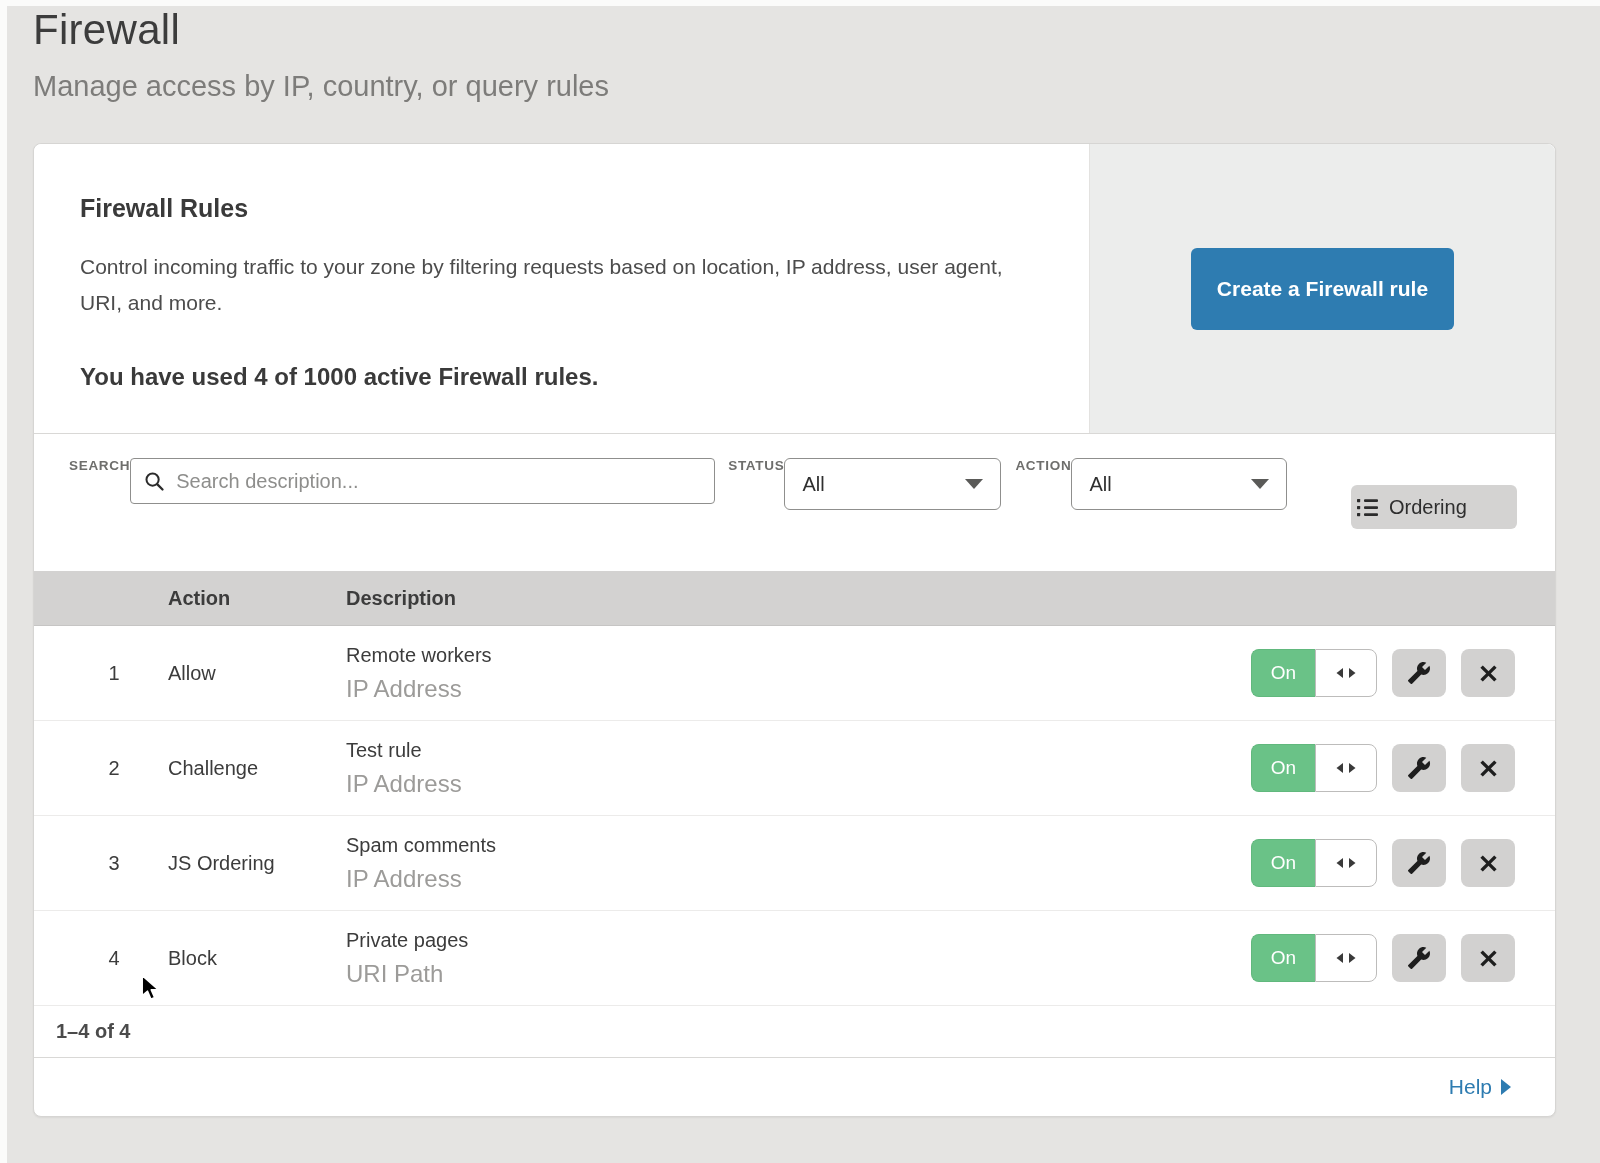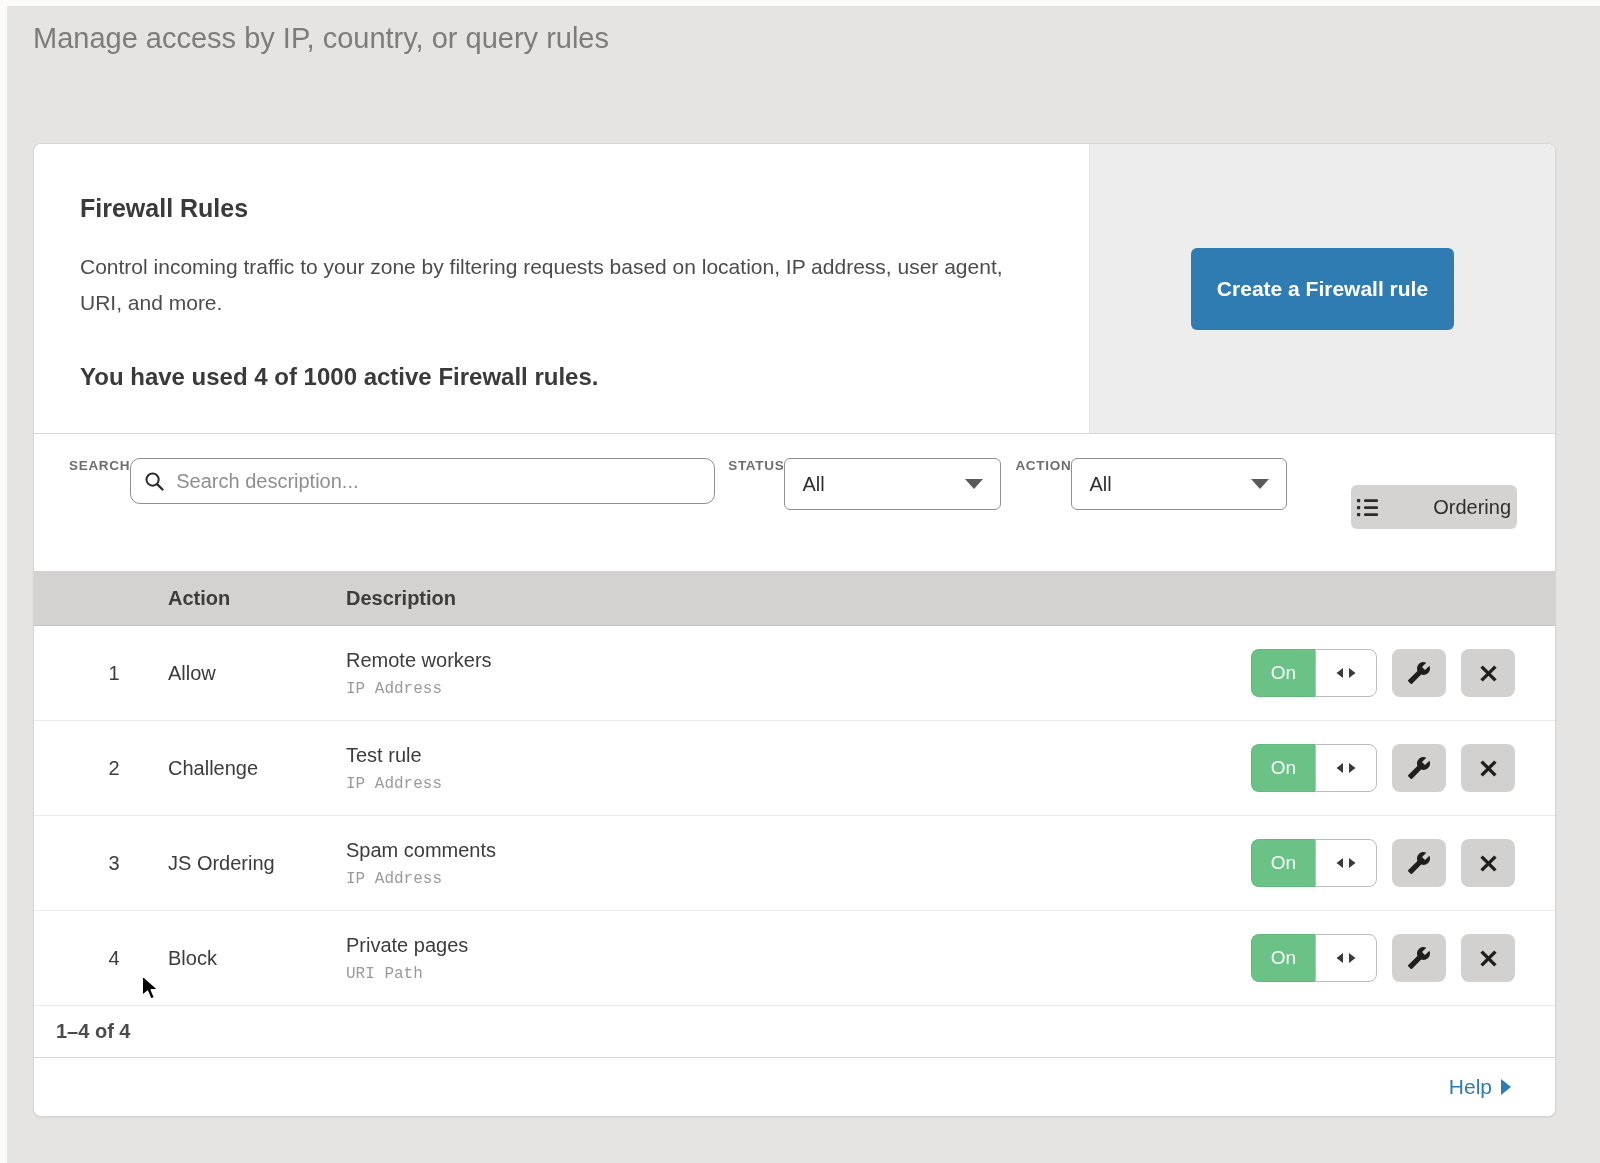--- a/index.html
+++ b/index.html
@@ -51,21 +51,21 @@
   }
   
   .filters { height: 137px; padding: 24px 38px 0 22px; display: flex; align-items: flex-start; }
   .fgroup { display: flex; }
   .flabel {
     font-size: 13.5px; font-weight: 700; letter-spacing: .7px; color: #6e6e6c;
     margin-bottom: 10px; text-transform: uppercase;
   }
   .search-box {
     width: 585px; height: 46px; background: #fff;
-    border: 1px solid #8f8f8d; border-radius: 10px;
+    border: 1px solid #8f8f8d; border-radius: 4px;
     display: flex; align-items: center; padding: 0 13px; gap: 9px;
   }
   .search-box input {
     border: none; outline: none; flex: 1; font-family: inherit;
     font-size: 20px; color: #444; background: transparent;
   }
   .search-box input::placeholder { color: #8e8e8c; opacity: 1; }
   .select {
     height: 52px; background: #fff; border: 1px solid #8f8f8d; border-radius: 6px;
     display: flex; align-items: center; justify-content: space-between;
@@ -77,34 +77,34 @@
   .ml-status { margin-left: 14px; }
   .caret-down {
     width: 0; height: 0;
     border-left: 9px solid transparent; border-right: 9px solid transparent;
     border-top: 10px solid #5a5a58;
   }
   .btn-ordering {
     margin-left: auto; margin-top: 27px;
     height: 44px; width: 166px;
     background: #d4d3d2; border: none; border-radius: 6px;
-    display: flex; align-items: center; justify-content: space-between; gap: 11px;
+    display: flex; align-items: center; justify-content: flex-start; gap: 11px;
     font-family: inherit; font-size: 20px; color: #2e2e2e; cursor: pointer;
   }
   
   .tgrid { display: grid; grid-template-columns: 134px 178px 1fr 304px; align-items: center; }
   .thead {
     height: 55px; background: #d3d2d1; border-bottom: 1px solid #c6c5c4;
     font-size: 20px; font-weight: 700; color: #3c3c3c;
   }
   .trow { height: 95px; border-bottom: 1px solid #ecebea; }
   .cell-priority { text-align: center; padding-left: 26px; font-size: 20px; color: #3c3c3c; }
   .cell-action { font-size: 20px; color: #3c3c3c; }
   .cell-desc .desc-title { font-size: 20px; color: #3c3c3c; margin-bottom: 8px; }
-  .cell-desc .desc-sub { font-size: 16px; color: #9c9b99; font-family: Liberation Mono, monospace; }
+  .cell-desc .desc-sub { font-size: 24px; color: #9c9b99; }
   .cell-controls {
     display: flex; align-items: center; justify-content: flex-end;
     gap: 15px; padding-right: 40px;
   }
   .toggle { display: flex; height: 48px; }
   .toggle-on {
     width: 64px; background: #6ac287; border: 1px solid #61b87d; border-right: none;
     border-radius: 8px 0 0 8px; color: #fff; font-size: 19px;
     display: flex; align-items: center; justify-content: center; cursor: pointer;
   }
@@ -137,20 +137,21 @@
     border-left: 10px solid #2e7cb1;
   }
   .mouse-cursor { position: absolute; left: 139px; top: 974px; pointer-events: none; }
 </style>
 </head>
 <body>
 
 <div class="page-bg"></div>
 
 <div class="page-header">
+  <h1 class="page-title">Firewall</h1>
   <p class="page-subtitle">Manage access by IP, country, or query rules</p>
 </div>
 
 <div class="panel">
 
   <div class="panel-top">
     <div class="intro">
       <h2 class="intro-heading">Firewall Rules</h2>
       <p class="intro-desc">Control incoming traffic to your zone by filtering requests based on location, IP address, user agent, URI, and more.</p>
       <p class="intro-usage">You have used 4 of 1000 active Firewall rules.</p>

